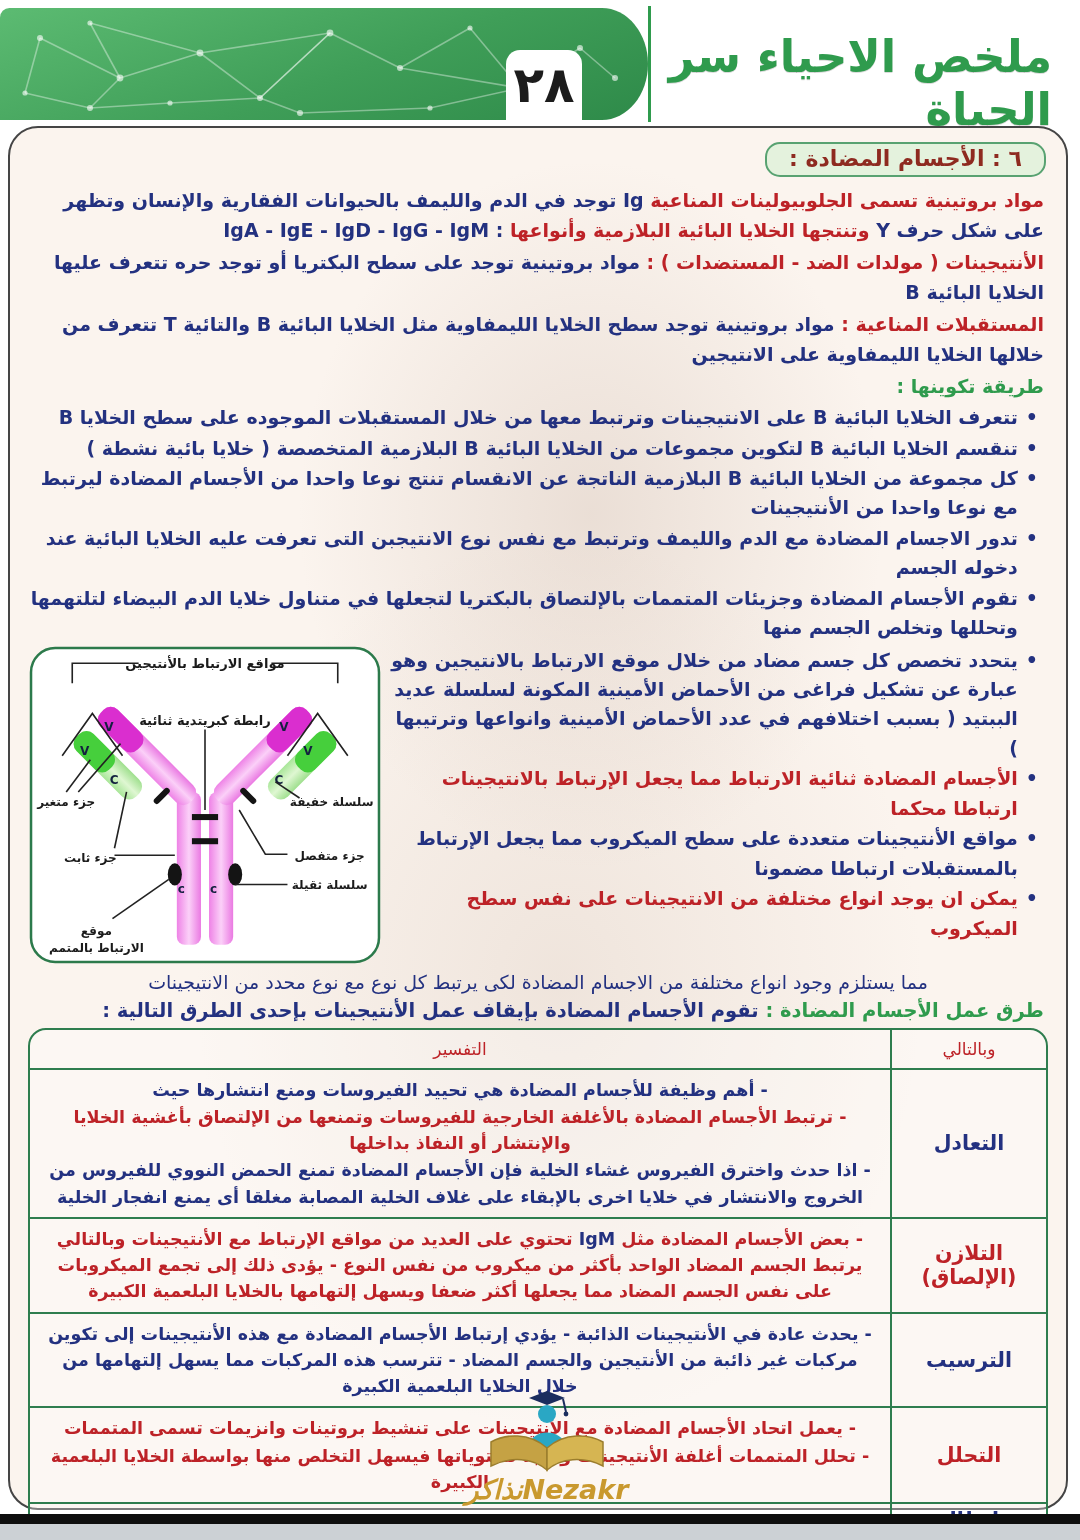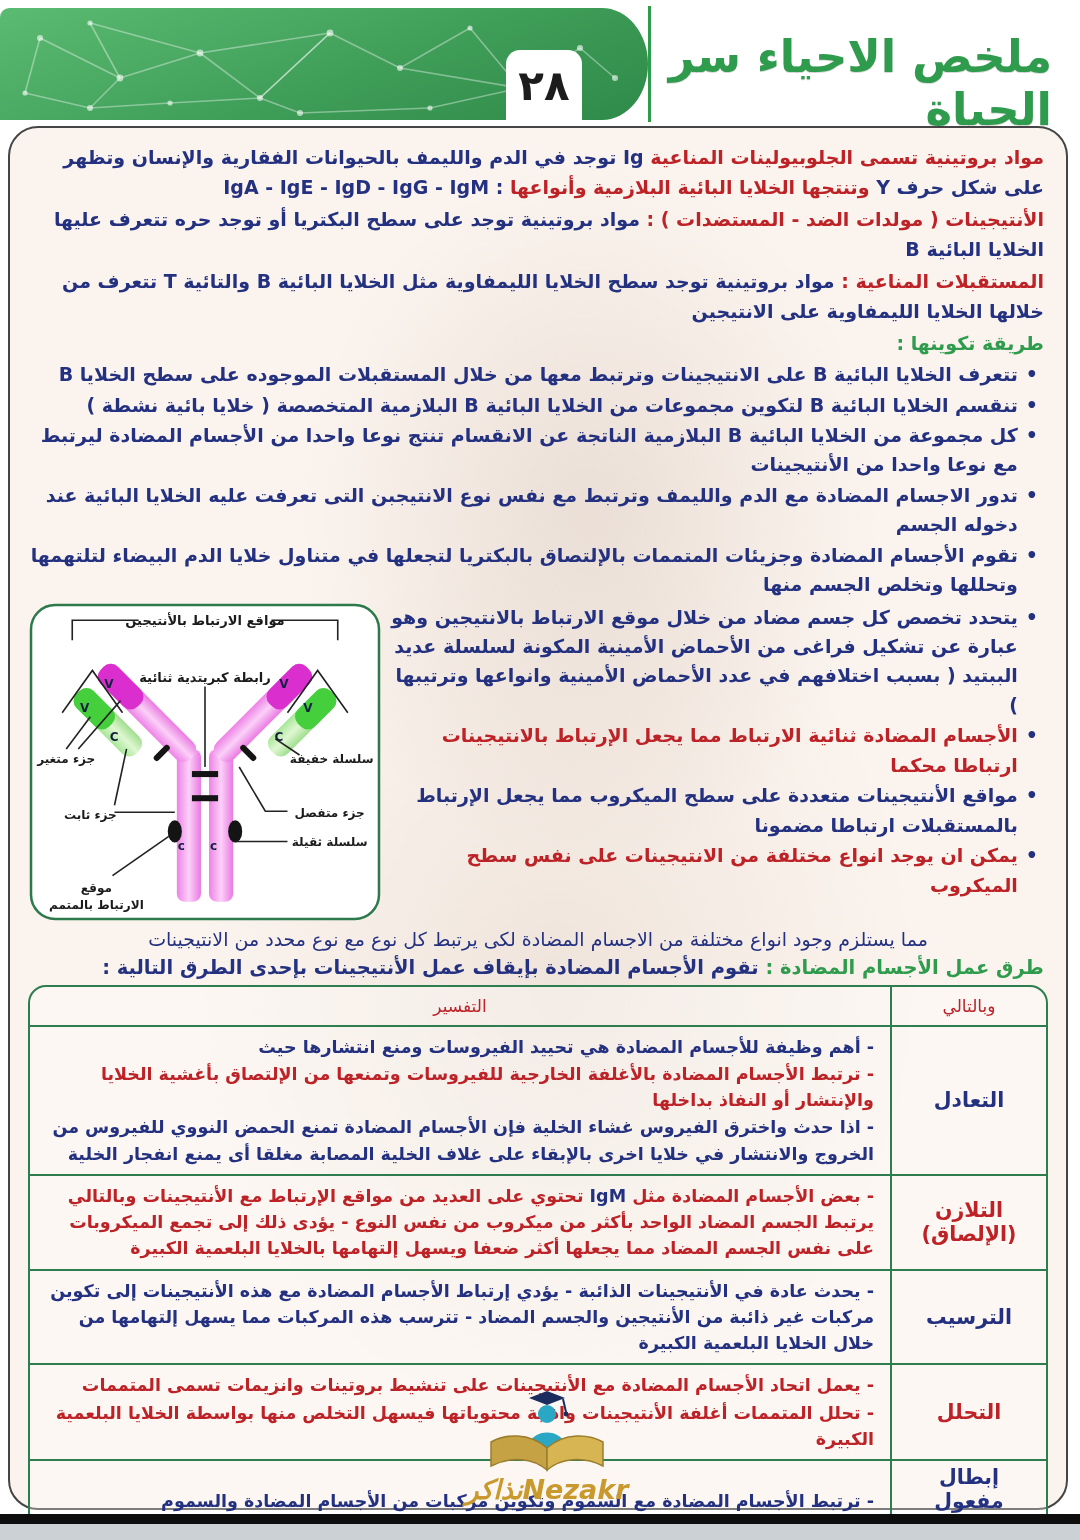--- a/index.html
+++ b/index.html
@@ -19,21 +19,21 @@
   .banner svg{width:100%;height:100%;}
   .banner-arc{
     position:absolute;top:6px;left:648px;width:34px;height:116px;
     border:none;border-left:3px solid #2f9b4d;
     border-radius:0 50% 50% 0 / 0 50% 50% 0;
   }
   .page-tab{
     position:absolute;top:50px;left:506px;width:76px;height:70px;
     background:#ffffff;border-radius:14px 14px 0 0;
     display:flex;align-items:center;justify-content:center;
-    font-size:42px;font-weight:bold;color:#1c1c1c;z-index:3;
+    font-size:50px;font-weight:bold;color:#1c1c1c;z-index:3;
   }
   .main-title{
     position:absolute;top:30px;right:28px;width:420px;text-align:right;
     font-size:45px;font-weight:bold;color:#2f9b4d;
     text-shadow:0 1px 0 rgba(0,0,0,.15);
   }
   
   .frame{
     position:absolute;top:126px;left:8px;width:1060px;height:1384px;
     border:2px solid #454545;border-radius:30px;
@@ -71,21 +71,21 @@
     font-size:17px;font-weight:normal;color:#bd2227;text-align:center;
     padding:9px 6px;border-bottom:2px solid #2e7d4e;
   }
   table.methods th:first-child, table.methods td:first-child{border-left:2px solid #2e7d4e;}
   table.methods tr + tr td{border-top:2px solid #2e7d4e;}
   td.method{
     width:146px;text-align:center;vertical-align:middle;
     font-size:20.5px;font-weight:bold;white-space:pre-line;padding:4px;
   }
   td.explain{padding:6px 12px;vertical-align:middle;}
-  .tline{font-size:17.5px;font-weight:bold;line-height:1.5;text-align:right;margin:1px 4px;}
+  .tline{font-size:17.5px;font-weight:bold;line-height:1.5;text-align:center;margin:1px 4px;}
   
   .watermark{position:absolute;left:452px;top:1390px;width:190px;text-align:center;z-index:6;}
   .wm-text{font-size:27px;font-weight:bold;font-style:italic;color:#c9992e;line-height:1;margin-top:-4px;}
   
   .bottom-black{position:absolute;left:0;top:1514px;width:1080px;height:10px;background:#0e0e0e;}
   .bottom-gray{position:absolute;left:0;top:1524px;width:1080px;height:16px;background:#ccd1d5;}
   
   .dlabel{font-size:13px;font-weight:bold;fill:#1b1b1b;}
   .dlabel-sm{font-size:12px;font-weight:bold;fill:#1b1b1b;}
   .dletter{font-size:12px;font-weight:bold;fill:#13203f;}
@@ -142,20 +142,21 @@
   </div>
   <div class="banner-arc"></div>
   <div class="page-tab">
     <span>٢٨</span>
   </div>
   <div class="main-title">ملخص الاحياء سر الحياة</div>
 </div>
 
 <div class="frame">
 
+  <div class="badge">٦ : الأجسام المضادة :</div>
 
   <div class="pline"><span class="c-red">مواد بروتينية تسمى الجلوبيولينات المناعية </span><span class="c-navy">Ig</span><span class="c-navy"> توجد في الدم والليمف بالحيوانات الفقارية والإنسان وتظهر على شكل حرف Y </span><span class="c-red">وتنتجها الخلايا البائية البلازمية وأنواعها</span><span class="c-navy"> : </span><span class="c-navy">IgA - IgE - IgD - IgG - IgM</span></div>
   <div class="pline"><span class="c-red">الأنتيجينات ( مولدات الضد - المستضدات ) : </span><span class="c-navy">مواد بروتينية توجد على سطح البكتريا أو توجد حره تتعرف عليها الخلايا البائية B</span></div>
   <div class="pline"><span class="c-red">المستقبلات المناعية : </span><span class="c-navy">مواد بروتينية توجد سطح الخلايا الليمفاوية مثل الخلايا البائية B والتائية T تتعرف من خلالها الخلايا الليمفاوية على الانتيجين</span></div>
 
   <div class="pline">
     <span class="c-green">طريقة تكوينها :</span>
   </div>
   <div>
       <div class="bullet">

